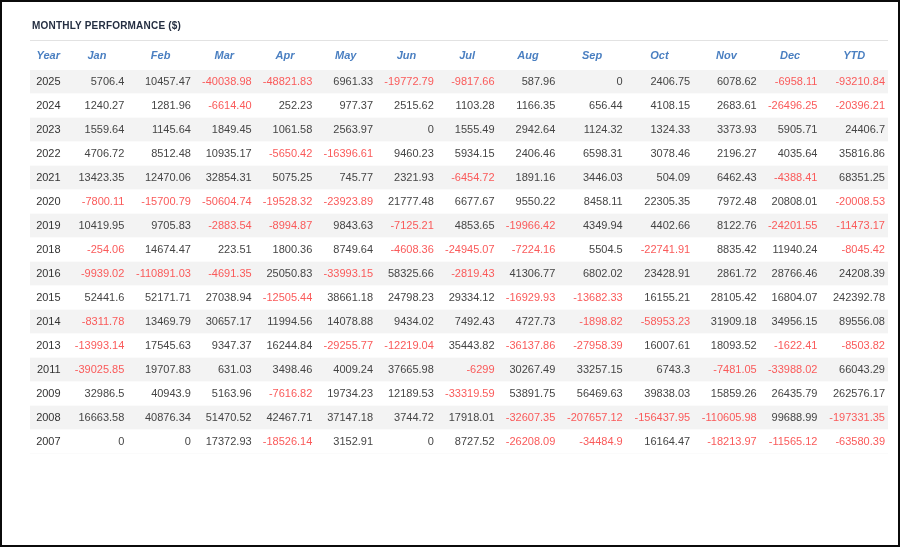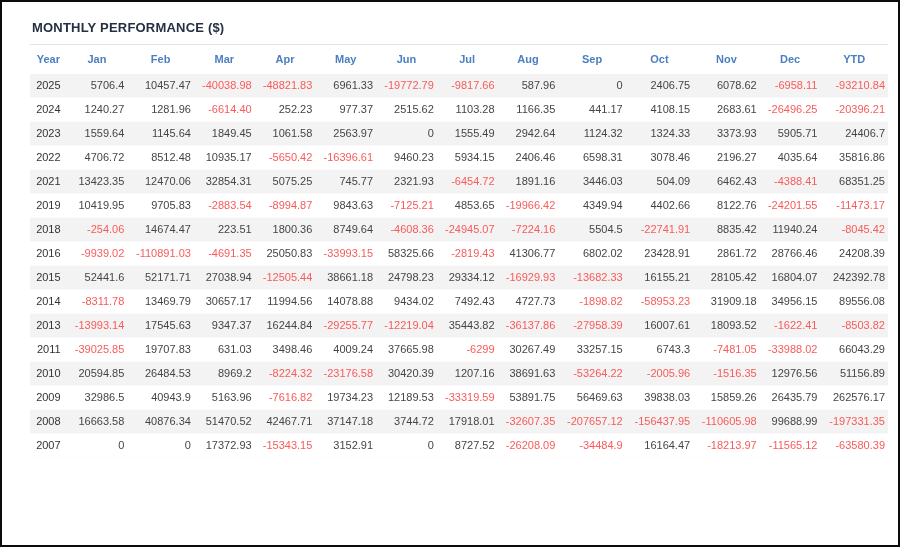--- a/index.html
+++ b/index.html
@@ -10,38 +10,39 @@
     overflow: hidden;
   }
   .frame {
     width: 900px; height: 547px;
     border: 2px solid #0b0b0b;
     background: #ffffff;
     padding: 8px 10px 0 28px;
     overflow: hidden;
   }
   .title {
-    font-size: 13px;
+    font-size: 10px;
     font-weight: bold;
     color: var(--title-color, #252f42);
     padding: 10px 0 9px 2px;
     letter-spacing: 0.2px;
   }
   table.perf {
     width: 100%;
     border-collapse: collapse;
     border-top: 1px solid #e2e2e2;
     font-size: 11px;
   }
   table.perf thead th {
     color: var(--header-color, #4a7fc1);
     font-weight: bold;
     text-align: center;
     padding: 8px 2px 9px 2px;
     white-space: nowrap;
+    font-style: italic;
   }
   table.perf thead th.first { text-align: center; }
   table.perf tbody td {
     text-align: right;
     color: var(--pos-color, #454545);
     padding: 5px 3px;
     line-height: 13px;
     white-space: nowrap;
   }
   table.perf tbody tr:nth-child(odd) { background: var(--stripe-color, #f3f3f3); }
@@ -97,21 +98,21 @@
         <tr>
           <td class="year">2024</td>
           <td>1240.27</td>
           <td>1281.96</td>
           <td class="neg">-6614.40</td>
           <td>252.23</td>
           <td>977.37</td>
           <td>2515.62</td>
           <td>1103.28</td>
           <td>1166.35</td>
-          <td>441.17</td>
+          <td>656.44</td>
           <td>4108.15</td>
           <td>2683.61</td>
           <td class="neg">-26496.25</td>
           <td class="neg">-20396.21</td>
         </tr>
         <tr>
           <td class="year">2023</td>
           <td>1559.64</td>
           <td>1145.64</td>
           <td>1849.45</td>
@@ -152,20 +153,36 @@
           <td>2321.93</td>
           <td class="neg">-6454.72</td>
           <td>1891.16</td>
           <td>3446.03</td>
           <td>504.09</td>
           <td>6462.43</td>
           <td class="neg">-4388.41</td>
           <td>68351.25</td>
         </tr>
         <tr>
+          <td class="year">2020</td>
+          <td class="neg">-7800.11</td>
+          <td class="neg">-15700.79</td>
+          <td class="neg">-50604.74</td>
+          <td class="neg">-19528.32</td>
+          <td class="neg">-23923.89</td>
+          <td>21777.48</td>
+          <td>6677.67</td>
+          <td>9550.22</td>
+          <td>8458.11</td>
+          <td>22305.35</td>
+          <td>7972.48</td>
+          <td>20808.01</td>
+          <td class="neg">-20008.53</td>
+        </tr>
+        <tr>
           <td class="year">2019</td>
           <td>10419.95</td>
           <td>9705.83</td>
           <td class="neg">-2883.54</td>
           <td class="neg">-8994.87</td>
           <td>9843.63</td>
           <td class="neg">-7125.21</td>
           <td>4853.65</td>
           <td class="neg">-19966.42</td>
           <td>4349.94</td>
@@ -264,36 +281,20 @@
           <td>37665.98</td>
           <td class="neg">-6299</td>
           <td>30267.49</td>
           <td>33257.15</td>
           <td>6743.3</td>
           <td class="neg">-7481.05</td>
           <td class="neg">-33988.02</td>
           <td>66043.29</td>
         </tr>
         <tr>
-          <td class="year">2010</td>
-          <td>20594.85</td>
-          <td>26484.53</td>
-          <td>8969.2</td>
-          <td class="neg">-8224.32</td>
-          <td class="neg">-23176.58</td>
-          <td>30420.39</td>
-          <td>1207.16</td>
-          <td>38691.63</td>
-          <td class="neg">-53264.22</td>
-          <td class="neg">-2005.96</td>
-          <td class="neg">-1516.35</td>
-          <td>12976.56</td>
-          <td>51156.89</td>
-        </tr>
-        <tr>
           <td class="year">2009</td>
           <td>32986.5</td>
           <td>40943.9</td>
           <td>5163.96</td>
           <td class="neg">-7616.82</td>
           <td>19734.23</td>
           <td>12189.53</td>
           <td class="neg">-33319.59</td>
           <td>53891.75</td>
           <td>56469.63</td>
@@ -316,21 +317,21 @@
           <td class="neg">-156437.95</td>
           <td class="neg">-110605.98</td>
           <td>99688.99</td>
           <td class="neg">-197331.35</td>
         </tr>
         <tr>
           <td class="year">2007</td>
           <td>0</td>
           <td>0</td>
           <td>17372.93</td>
-          <td class="neg">-15343.15</td>
+          <td class="neg">-18526.14</td>
           <td>3152.91</td>
           <td>0</td>
           <td>8727.52</td>
           <td class="neg">-26208.09</td>
           <td class="neg">-34484.9</td>
           <td>16164.47</td>
           <td class="neg">-18213.97</td>
           <td class="neg">-11565.12</td>
           <td class="neg">-63580.39</td>
         </tr>

